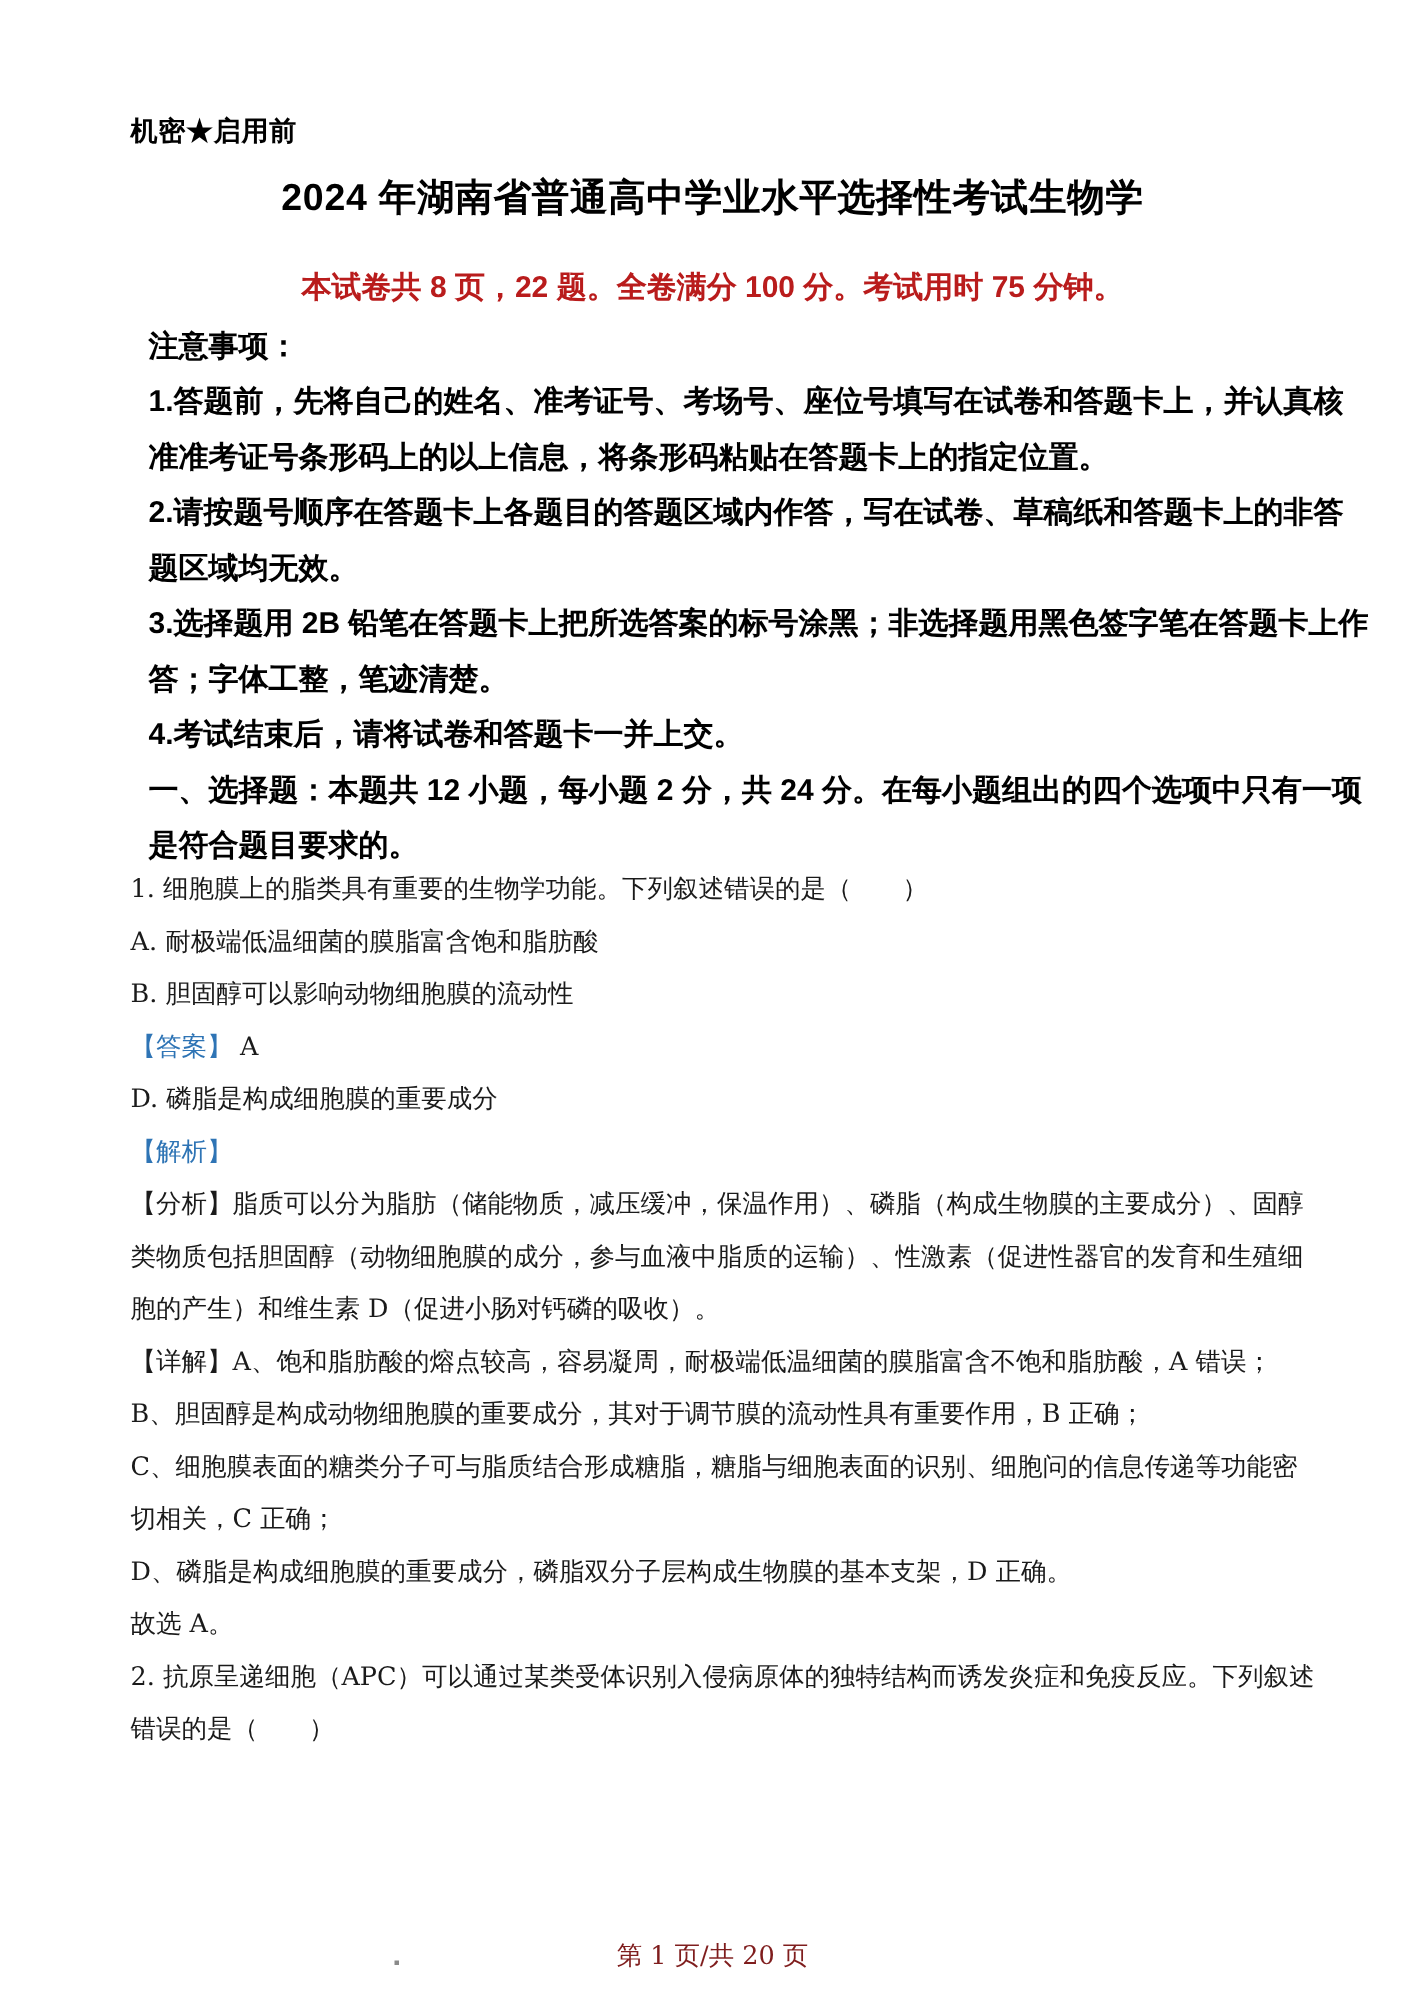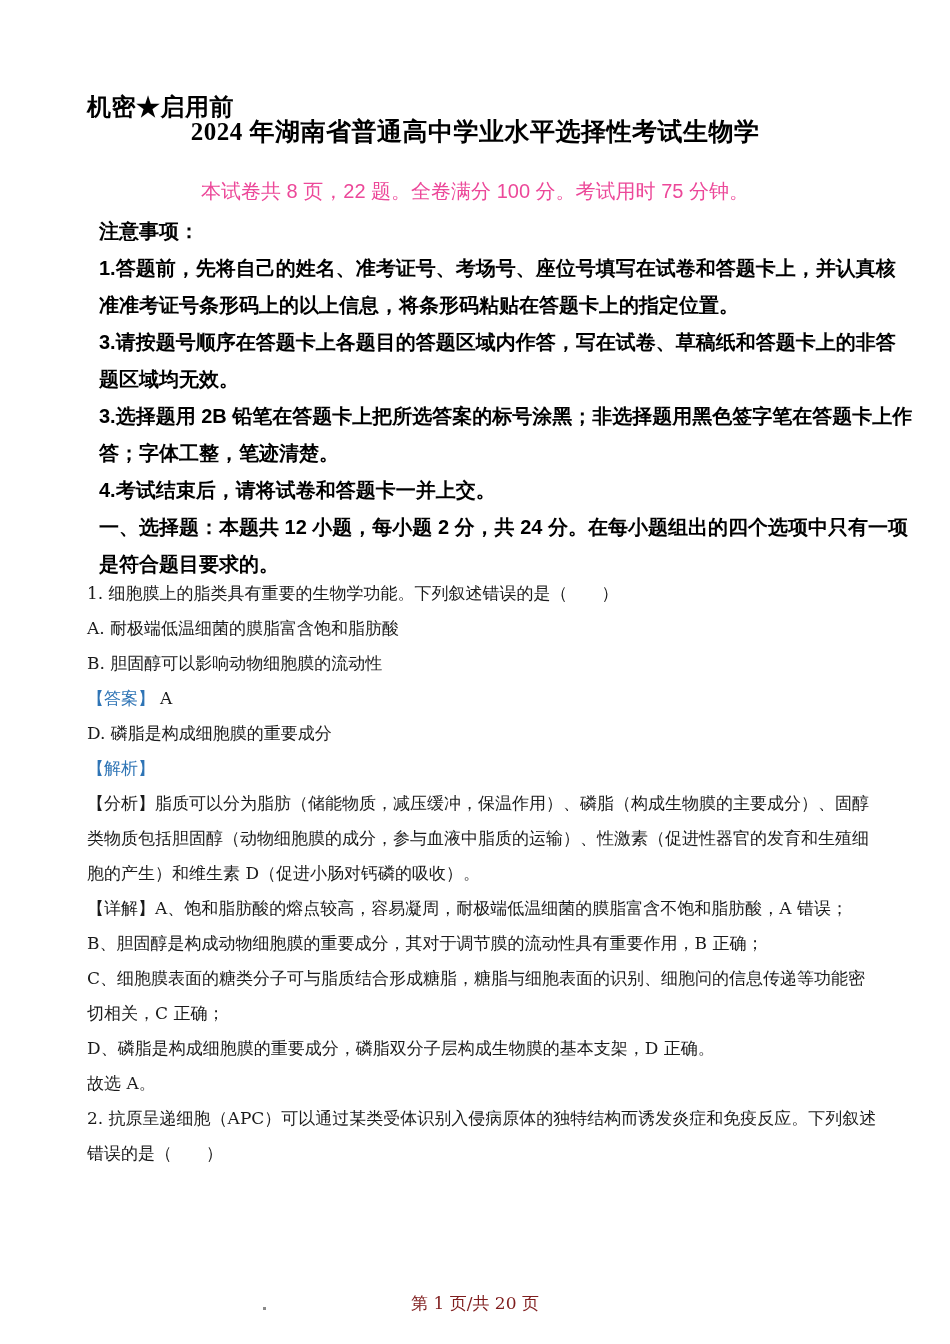--- a/index.html
+++ b/index.html
@@ -18,47 +18,46 @@
     background: #ffffff;
     overflow: hidden;
   }
   
   .security {
     position: absolute;
     left: 87px;
     top: 75px;
     font-family: "Liberation Sans", sans-serif;
     font-weight: bold;
-    font-size: 24px;
+    font-size: 18px;
     letter-spacing: 0.5px;
     color: #000000;
-    margin-top: 16px;
   }
   .title {
     position: absolute;
     left: 0;
     right: 0;
     top: 115px;
     text-align: center;
-    font-family: Liberation Serif, serif;
+    font-family: Liberation Sans, sans-serif;
     font-weight: bold;
     font-size: 25px;
     letter-spacing: 0.5px;
     color: #000000;
   }
   .subtitle {
     position: absolute;
     left: 0;
     right: 0;
     top: 178px;
     text-align: center;
     font-family: "Liberation Sans", sans-serif;
-    font-weight: normal;
+    font-weight: bold;
     font-size: 20px;
-    color: #ec4899;
+    color: #b91c1c;
   }
   
   .bold-block {
     position: absolute;
     left: 87px;
     top: 213px;
     width: 790px;
     font-family: "Liberation Sans", sans-serif;
     font-weight: bold;
     font-size: 20px;
@@ -108,21 +107,21 @@
   <div class="security">机密★启用前</div>
 
   <div class="title">2024 年湖南省普通高中学业水平选择性考试生物学</div>
 
   <div class="subtitle">本试卷共 8 页，22 题。全卷满分 100 分。考试用时 75 分钟。</div>
 
   <div class="bold-block">
     <div class="line">注意事项：</div>
     <div class="line">1.答题前，先将自己的姓名、准考证号、考场号、座位号填写在试卷和答题卡上，并认真核</div>
     <div class="line">准准考证号条形码上的以上信息，将条形码粘贴在答题卡上的指定位置。</div>
-    <div class="line">3.请按题号顺序在答题卡上各题目的答题区域内作答，写在试卷、草稿纸和答题卡上的非答</div>
+    <div class="line">2.请按题号顺序在答题卡上各题目的答题区域内作答，写在试卷、草稿纸和答题卡上的非答</div>
     <div class="line">题区域均无效。</div>
     <div class="line">3.选择题用 2B 铅笔在答题卡上把所选答案的标号涂黑；非选择题用黑色签字笔在答题卡上作</div>
     <div class="line">答；字体工整，笔迹清楚。</div>
     <div class="line">4.考试结束后，请将试卷和答题卡一并上交。</div>
     <div class="line">一、选择题：本题共 12 小题，每小题 2 分，共 24 分。在每小题组出的四个选项中只有一项</div>
     <div class="line">是符合题目要求的。</div>
   </div>
 
   <div class="serif-block">
     <div class="line">1. 细胞膜上的脂类具有重要的生物学功能。下列叙述错误的是（　　）</div>

